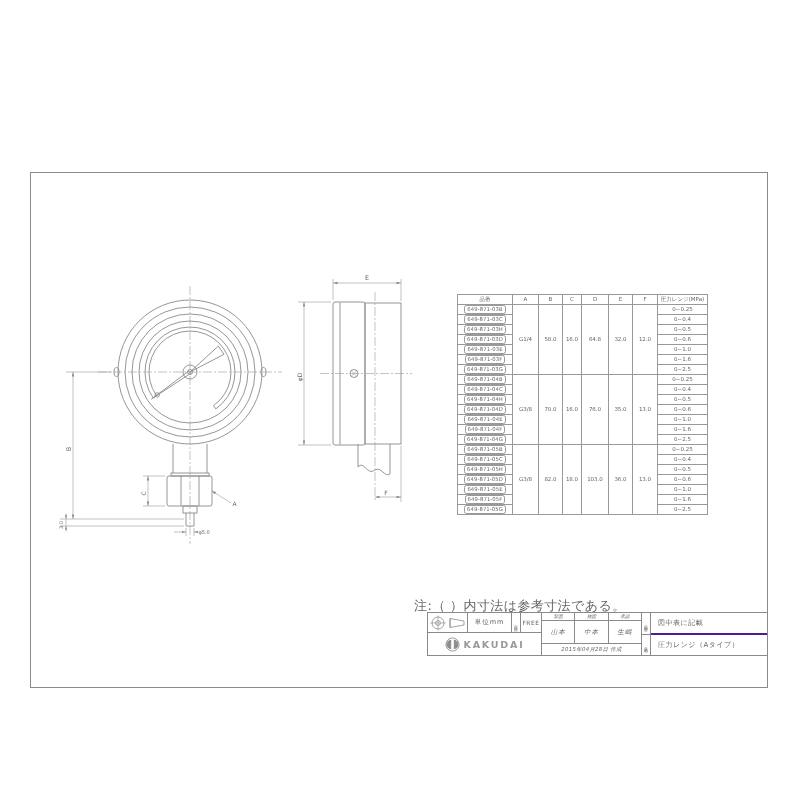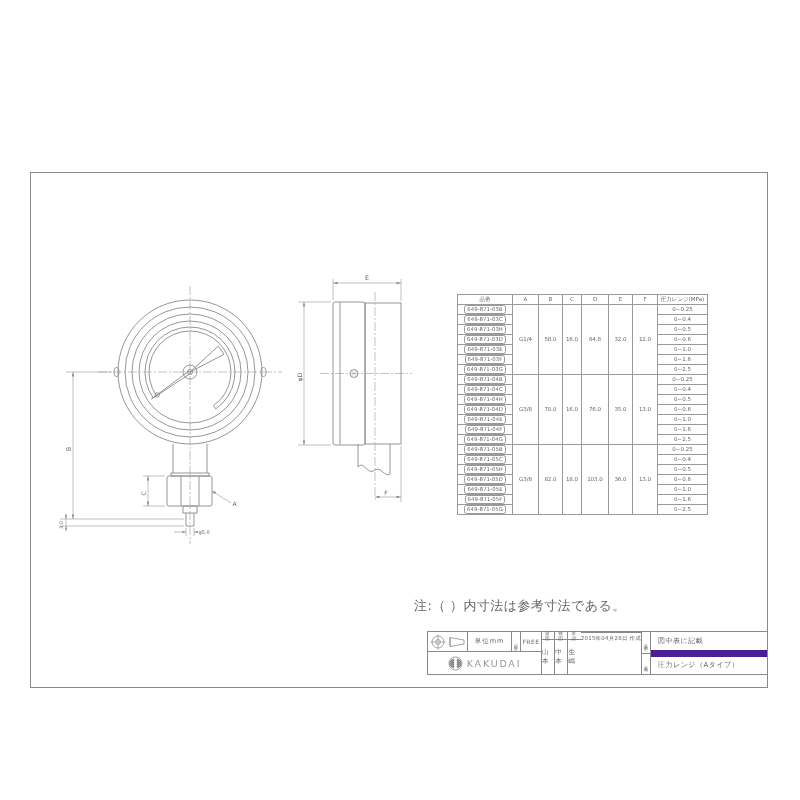--- a/index.html
+++ b/index.html
@@ -22,50 +22,50 @@
   table.spec thead tr{height:10px;}
   table.spec tbody tr{height:9.5px;}
   .pbox{display:inline-block;border:0.6px solid #999;border-radius:2.5px;
     padding:0 2px;font-size:5.3px;line-height:7px;letter-spacing:0.1px;color:#666;}
   th.hrange{font-size:4.6px;}
 
   .note{position:absolute;left:414px;top:597px;font-size:13px;color:#666;
     letter-spacing:0.4px;white-space:nowrap;}
 
   
-  .tb{position:absolute;left:427px;top:631px;width:341px;height:44px;display:flex;
+  .tb{position:absolute;left:427px;top:612px;width:341px;height:44px;display:flex;
     border:1px solid #8a8a8a;box-sizing:border-box;background:#fff;color:#666;}
   .tb *{box-sizing:border-box;}
   .s1{width:114px;border-right:1px solid #8a8a8a;display:flex;flex-direction:column;}
   .s1r1{height:20px;display:flex;border-bottom:1px solid #8a8a8a;}
   .cproj{width:40px;border-right:1px solid #8a8a8a;display:flex;align-items:center;justify-content:center;}
   .cunit{width:44px;border-right:1px solid #8a8a8a;display:flex;align-items:center;justify-content:center;
     font-size:6.5px;letter-spacing:1px;}
   .cscale{flex:1;display:flex;align-items:stretch;}
   .scl{width:9px;border-right:1px solid #8a8a8a;display:flex;align-items:center;justify-content:center;
     writing-mode:vertical-rl;font-size:4.3px;letter-spacing:1px;}
   .scv{flex:1;display:flex;align-items:center;justify-content:center;font-size:6px;letter-spacing:0.5px;}
   .s1r2{flex:1;display:flex;align-items:center;justify-content:center;gap:4px;}
-  .brand{font-size:9.5px;font-weight:normal;color:#999;letter-spacing:1.8px;}
-  .s2{width:100px;border-right:1px solid #8a8a8a;display:flex;}
+  .brand{font-size:9.5px;font-weight:bold;color:#999;letter-spacing:1.8px;}
+  .s2{width:100px;border-right:1px solid #8a8a8a;display:flex;flex-direction:column;font-style:italic;}
   .signs{flex:1;display:flex;}
   .scol{flex:1;display:flex;flex-direction:column;border-right:1px solid #8a8a8a;}
   .scol:last-child{border-right:none;justify-content:flex-end;}
   .srole{height:8px;border-bottom:1px solid #8a8a8a;display:flex;align-items:center;
     justify-content:space-around;font-size:4.6px;padding:0 3px;}
   .sname{flex:1;display:flex;align-items:center;justify-content:center;font-size:6.5px;letter-spacing:1px;}
   .sdate{height:12px;border-top:1px solid #8a8a8a;display:flex;align-items:center;justify-content:center;
     font-size:5.4px;letter-spacing:0.3px;}
   .s3{width:9px;border-right:1px solid #8a8a8a;display:flex;flex-direction:column;}
   .s3 .v{flex:1;display:flex;align-items:center;justify-content:center;writing-mode:vertical-rl;
     font-size:4.3px;letter-spacing:1px;}
   .s3 .v:first-child{border-bottom:1px solid #8a8a8a;}
   .s4{flex:1;display:flex;flex-direction:column;}
   .s4 .val{flex:1;display:flex;align-items:center;padding-left:7px;font-size:7px;letter-spacing:0.5px;}
-  .s4 .val:first-child{border-bottom:7px solid #4c1d95;}
+  .s4 .val:first-child{border-bottom:2px solid #4c1d95;}
 </style>
 </head>
 <body>
 
 <div class="canvas">
   <div class="frame"></div>
 
   <svg style="position:absolute;left:30px;top:172px;" width="738" height="516" viewBox="30 172 738 516" xmlns="http://www.w3.org/2000/svg">
 
     <g>

